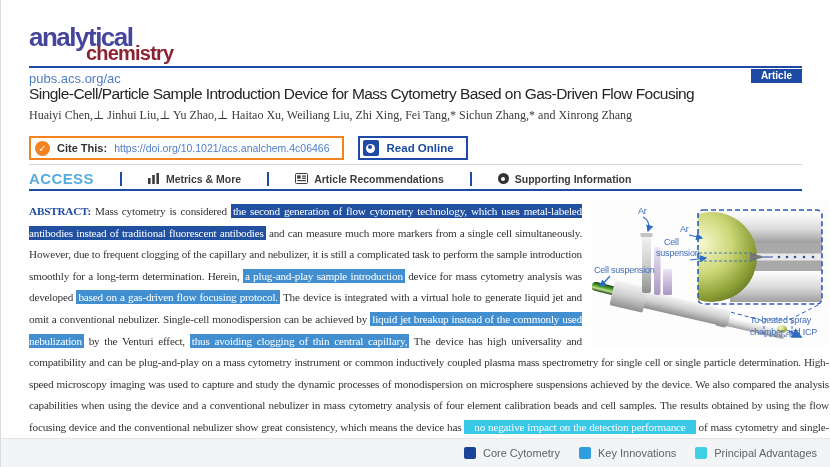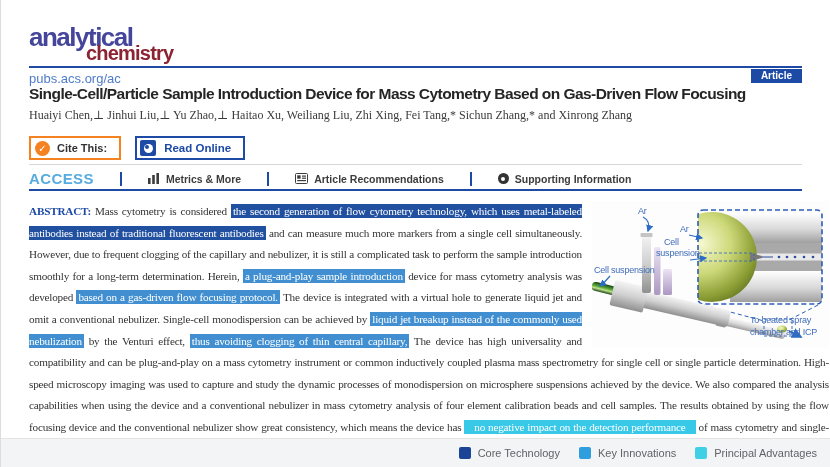--- a/index.html
+++ b/index.html
@@ -19,21 +19,21 @@
   }
   
   .logo{position:absolute;left:28px;top:24px;line-height:1;cursor:pointer;}
   .logo1{display:block;font-size:26px;font-weight:800;color:#45459c;letter-spacing:-1.5px;}
   .logo2{display:block;font-size:20px;font-weight:800;color:#8c2332;letter-spacing:-0.8px;margin:-7px 10px 0 57px;}
   .toprule{position:absolute;left:28px;right:28px;top:66px;height:2px;background:var(--acs-blue);}
   .site-link{position:absolute;left:28px;top:71px;font-size:13px;color:#4f7cc8;text-decoration:none;}
   .article-badge{position:absolute;right:28px;top:69px;background:var(--acs-blue);color:#fff;
     font-size:10px;font-weight:bold;padding:1px 10px 2px;}
   
-  .title{position:absolute;left:28px;top:85px;width:790px;font-size:15.5px;font-weight:bold;
+  .title{position:absolute;left:28px;top:85px;width:790px;font-size:15.5px;font-weight:normal;
     color:#252525;letter-spacing:-0.55px;white-space:nowrap;}
   .authors{position:absolute;left:28px;top:108px;font-family:"Liberation Serif","DejaVu Serif",serif;
     font-size:12px;color:#3a3a3a;white-space:nowrap;cursor:pointer;}
   
   .cite-row{position:absolute;left:28px;top:136px;display:flex;gap:14px;align-items:stretch;}
   .cite-box{border:2px solid var(--orange);display:flex;align-items:center;gap:7px;padding:2px 12px 2px 4px;cursor:pointer;}
   .check-icon{width:15px;height:15px;border-radius:50%;background:var(--orange);color:#fff;
     font-size:10px;font-weight:bold;line-height:15px;text-align:center;flex:none;
     font-family:"DejaVu Sans",sans-serif;}
   .cite-label{font-size:11px;font-weight:bold;color:#333;}
@@ -88,20 +88,21 @@
   <a class="site-link">pubs.acs.org/ac</a>
   <span class="article-badge">Article</span>
 
   <h1 class="title">Single-Cell/Particle Sample Introduction Device for Mass Cytometry Based on Gas-Driven Flow Focusing</h1>
   <div class="authors">Huaiyi Chen,⊥ Jinhui Liu,⊥ Yu Zhao,⊥ Haitao Xu, Weiliang Liu, Zhi Xing, Fei Tang,* Sichun Zhang,* and Xinrong Zhang</div>
 
   <div class="cite-row">
     <div class="cite-box">
       <span class="check-icon">✓</span>
       <span class="cite-label">Cite This:</span>
+      <a class="doi-link">https://doi.org/10.1021/acs.analchem.4c06466</a>
     </div>
     <div class="read-box">
       <span class="read-icon">
           <span class="ring"></span>
         </span>
       <span class="read-label">Read Online</span>
     </div>
   </div>
 
   <div class="grayrule"></div>
@@ -232,21 +233,21 @@
         <text x="158" y="134" class="flbl">chamber and ICP</text>
       </svg>
     </figure>
     <span class="abs-label">ABSTRACT:</span><span><span class="seg-normal">Mass cytometry is considered </span><span class="seg-core">the second generation of flow cytometry technology, which uses metal-labeled antibodies instead of traditional fluorescent antibodies</span><span class="seg-normal"> and can measure much more markers from a single cell simultaneously. However, due to frequent clogging of the capillary and nebulizer, it is still a complicated task to perform the sample introduction smoothly for a long-term determination. Herein, </span><span class="seg-key">a plug-and-play sample introduction</span><span class="seg-normal"> device for mass cytometry analysis was developed </span><span class="seg-key">based on a gas-driven flow focusing protocol.</span><span class="seg-normal"> The device is integrated with a virtual hole to generate liquid jet and omit a conventional nebulizer. Single-cell monodispersion can be achieved by </span><span class="seg-key">liquid jet breakup instead of the commonly used nebulization</span><span class="seg-normal"> by the Venturi effect, </span><span class="seg-key">thus avoiding clogging of thin central capillary,</span><span class="seg-normal"> The device has high universality and compatibility and can be plug-and-play on a mass cytometry instrument or common inductively coupled plasma mass spectrometry for single cell or single particle determination. High-speed microscopy imaging was used to capture and study the dynamic processes of monodispersion on microsphere suspensions achieved by the device. We also compared the analysis capabilities when using the device and a conventional nebulizer in mass cytometry analysis of four element calibration beads and cell samples. The results obtained by using the flow focusing device and the conventional nebulizer show great consistency, which means the device has </span><span class="seg-principal">no negative impact on the detection performance</span><span class="seg-normal"> of mass cytometry and single-cell/particle monodispersion can be achieved without clogging.</span></span>
   </div>
 
   <footer class="legendbar">
     <div class="legend-items">
         <span class="legend-item">
           <span class="swatch" style="background: rgb(27, 67, 150);"></span>
-          <span>Core Technology</span>
+          <span>Core Cytometry</span>
         </span>
         <span class="legend-item">
           <span class="swatch" style="background: rgb(46, 158, 223);"></span>
           <span>Key Innovations</span>
         </span>
         <span class="legend-item">
           <span class="swatch" style="background: rgb(63, 208, 230);"></span>
           <span>Principal Advantages</span>
         </span>
       </div>

